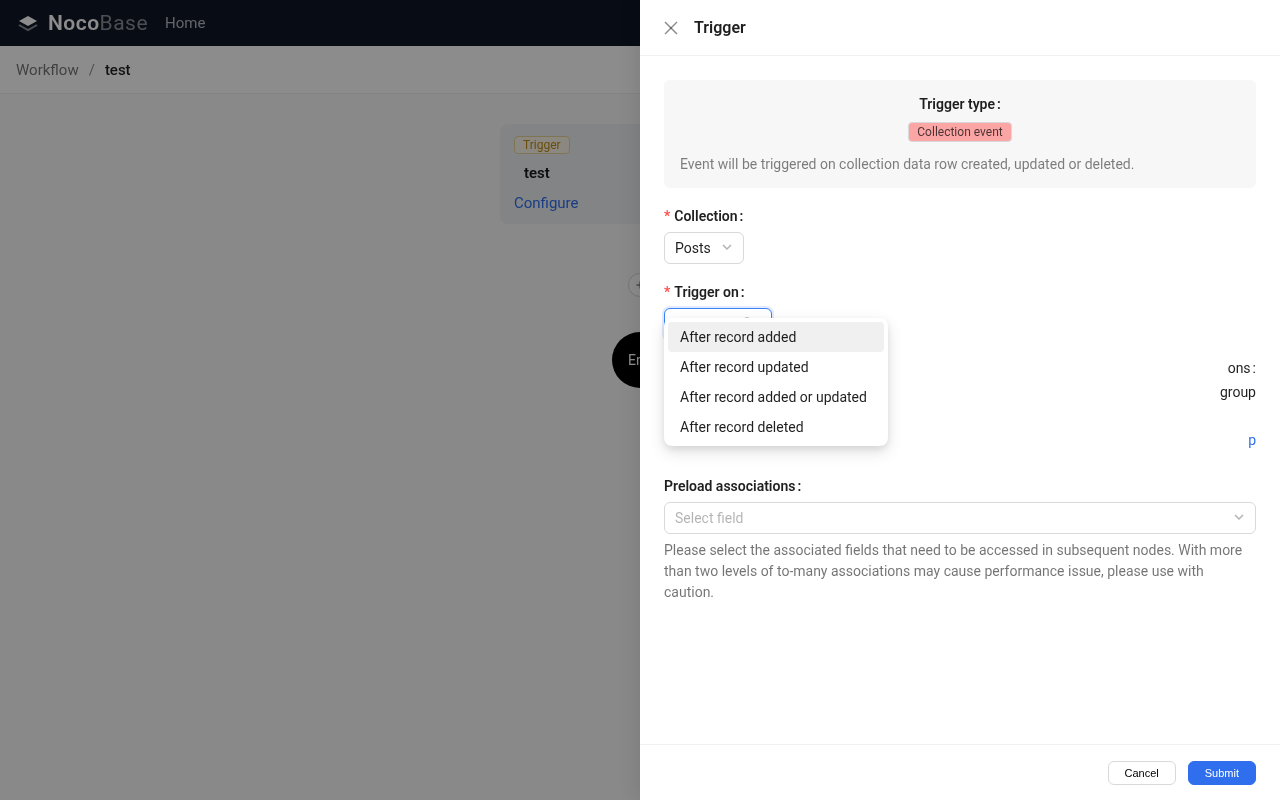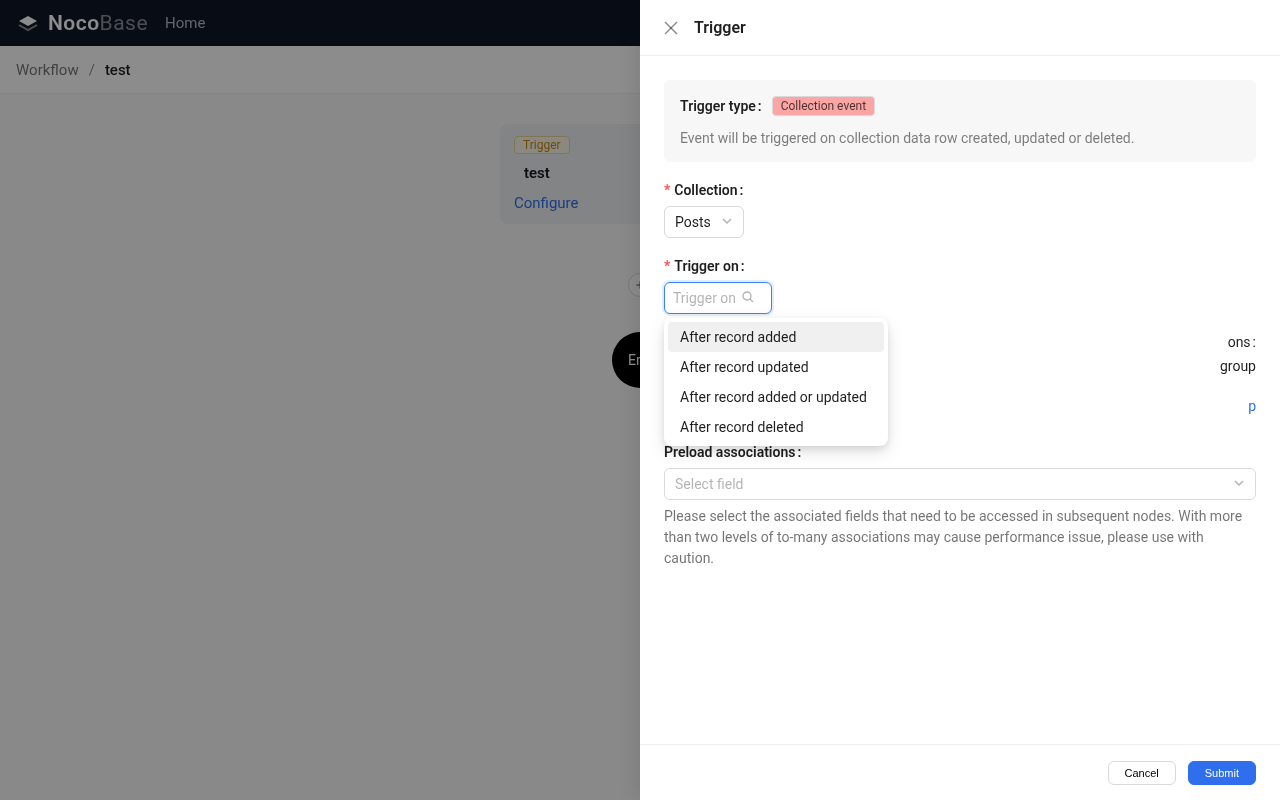--- a/index.html
+++ b/index.html
@@ -177,20 +177,21 @@
 .trigger-type-box {
   background: #f7f7f7;
   border-radius: 6px;
   padding: 16px;
   margin-bottom: 20px;
 }
 .tt-row {
   display: flex;
   align-items: center;
   gap: 10px;
+  flex-direction: column;
 }
 .tt-label {
   font-weight: 600;
   font-size: 14px;
 }
 .tt-pill {
   font-size: 12px;
   color: rgba(0,0,0,0.7);
   background: #fca5a5;
   border: 1px solid #d9d9d9;
@@ -245,21 +246,21 @@
 }
 .section-label-with-suffix {
   display:flex;
   justify-content:space-between;
   align-items:center;
 }
 .cond-row {
   display:flex;
   gap:8px;
   align-items:flex-end;
-  margin-bottom:20px;
+  margin-bottom:28px;
 }
 .add-group-link {
   color: #2f6fed;
   font-size: 14px;
   cursor: pointer;
   margin-top: 4px;
   display:inline-block;
 }
 .helper {
   color: rgba(0,0,0,0.55);

